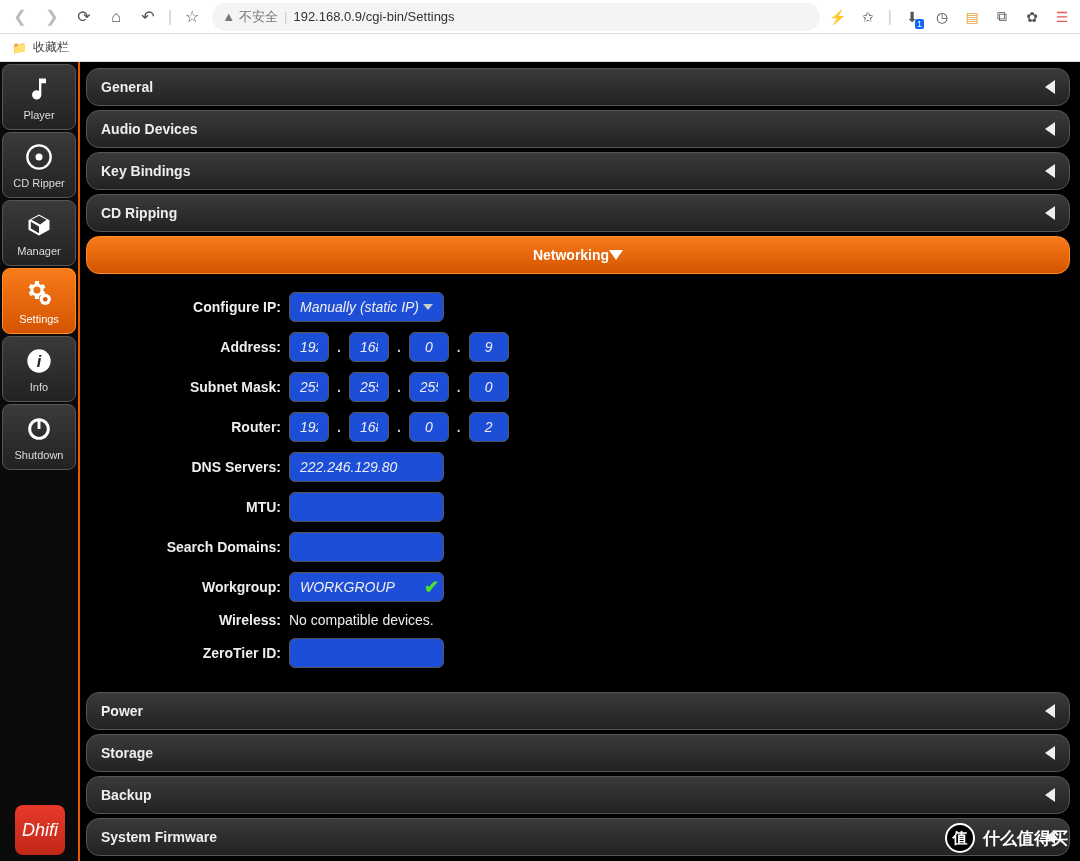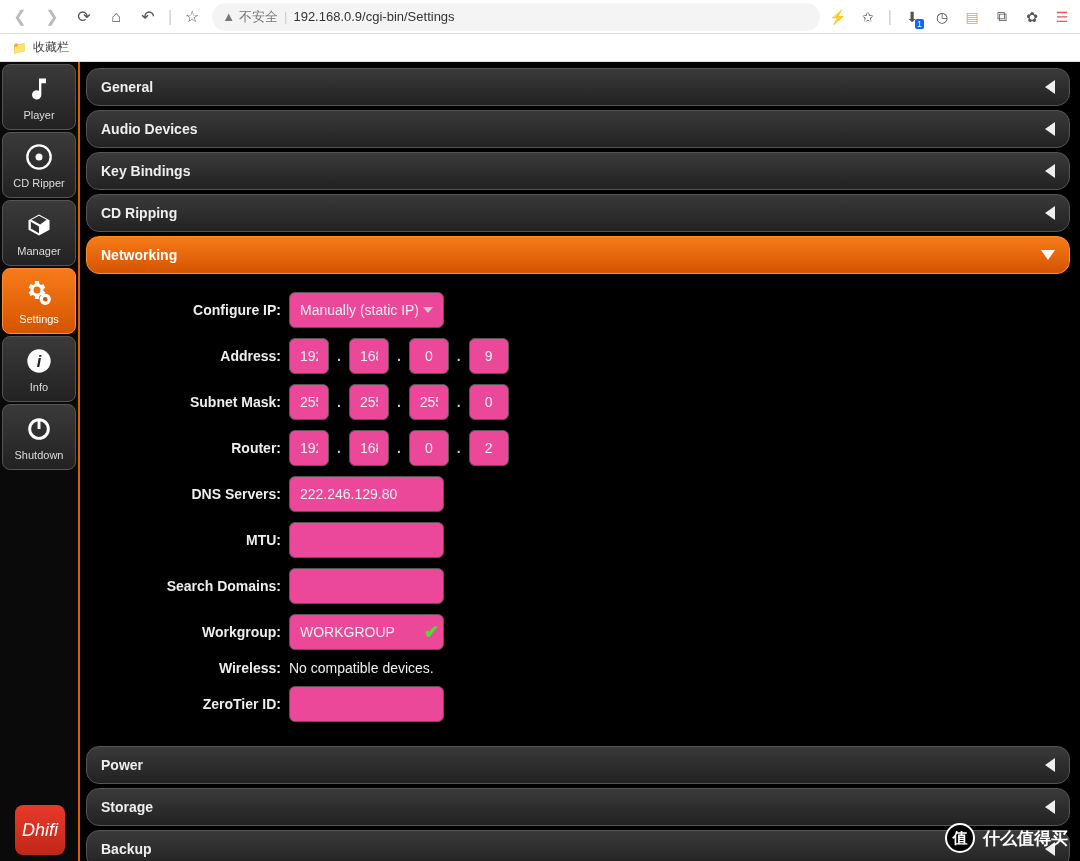--- a/index.html
+++ b/index.html
@@ -21,29 +21,29 @@
 
 .app { display: flex; height: calc(100% - 62px); background: #000; }
 .left-rail { width: 80px; background: #0a0a0a; border-right: 2px solid #e55a00; display: flex; flex-direction: column; padding: 2px; gap: 2px; }
 .rail-item { background: linear-gradient(180deg,#3a3a3a,#222); border: 1px solid #555; border-radius: 8px; display: flex; flex-direction: column; align-items: center; justify-content: flex-start; gap: 4px; padding: 8px 2px; cursor: pointer; color: #ddd; font-size: 11px; }
 .rail-item.active { background: linear-gradient(180deg,#f77b1a,#d55400); border-color: #ff8c2e; color: #fff; }
 .rail-icon { width: 32px; height: 32px; display:flex; align-items:center; justify-content:center; }
 
 
 .main { flex: 1; padding: 6px 10px 10px 6px; overflow-y: auto; display:flex; flex-direction:column; gap:4px; }
 .section-hdr { background: linear-gradient(180deg,#3a3a3a,#222); border:1px solid #555; border-radius:13px; padding:10px 14px; display:flex; align-items:center; justify-content:space-between; color:#eee; font-weight:bold; font-size:14px; cursor:pointer; }
-.section-hdr.expanded { background: linear-gradient(180deg,#f77b1a,#d55400); border-color:#ff8c2e; color:#fff; }
+.section-hdr.expanded { background: linear-gradient(180deg,#f77b1a,#d55400); border-color:#ff8c2e; color:#fff;justify-content:center; }
 .tri-left { width:0; height:0; border-top:7px solid transparent; border-bottom:7px solid transparent; border-right:10px solid #eee; }
 .tri-down { width:0; height:0; border-left:7px solid transparent; border-right:7px solid transparent; border-top:10px solid #fff; }
 
 
 .form-area { padding: 14px 0 10px 0; color:#eee; }
 .form-row { display:flex; align-items:center; gap:8px; margin-bottom:10px; font-size:14px; }
 .form-label { width:195px; text-align:right; font-weight:bold; }
-.sel, .inp { background:#ec4899; border:1px solid #555; border-radius:6px; color:#eee; padding:6px 10px; font-size:14px; height:36px; }
+.sel, .inp { background:#1d4ed8; border:1px solid #555; border-radius:6px; color:#eee; padding:6px 10px; font-size:14px; height:30px;font-style:italic; }
 .sel { width:155px; display:flex; align-items:center; justify-content:space-between; cursor:pointer; }
 .sel-arrow { width:0;height:0;border-left:5px solid transparent;border-right:5px solid transparent;border-top:6px solid #ccc; }
 .ip-oct { width:40px; text-align:center; }
 .dot { color:#ccc; font-weight:bold; }
 .wide-inp { width:155px; }
 .check-ok { color:#4be02b; font-size:18px; font-weight:bold; margin-left:-28px; }
 .static-text { color:#eee; }
 
 
 .watermark { position:fixed; bottom:8px; right:12px; color:#fff; font-weight:bold; font-size:17px; display:flex; align-items:center; gap:8px; z-index:999; }

